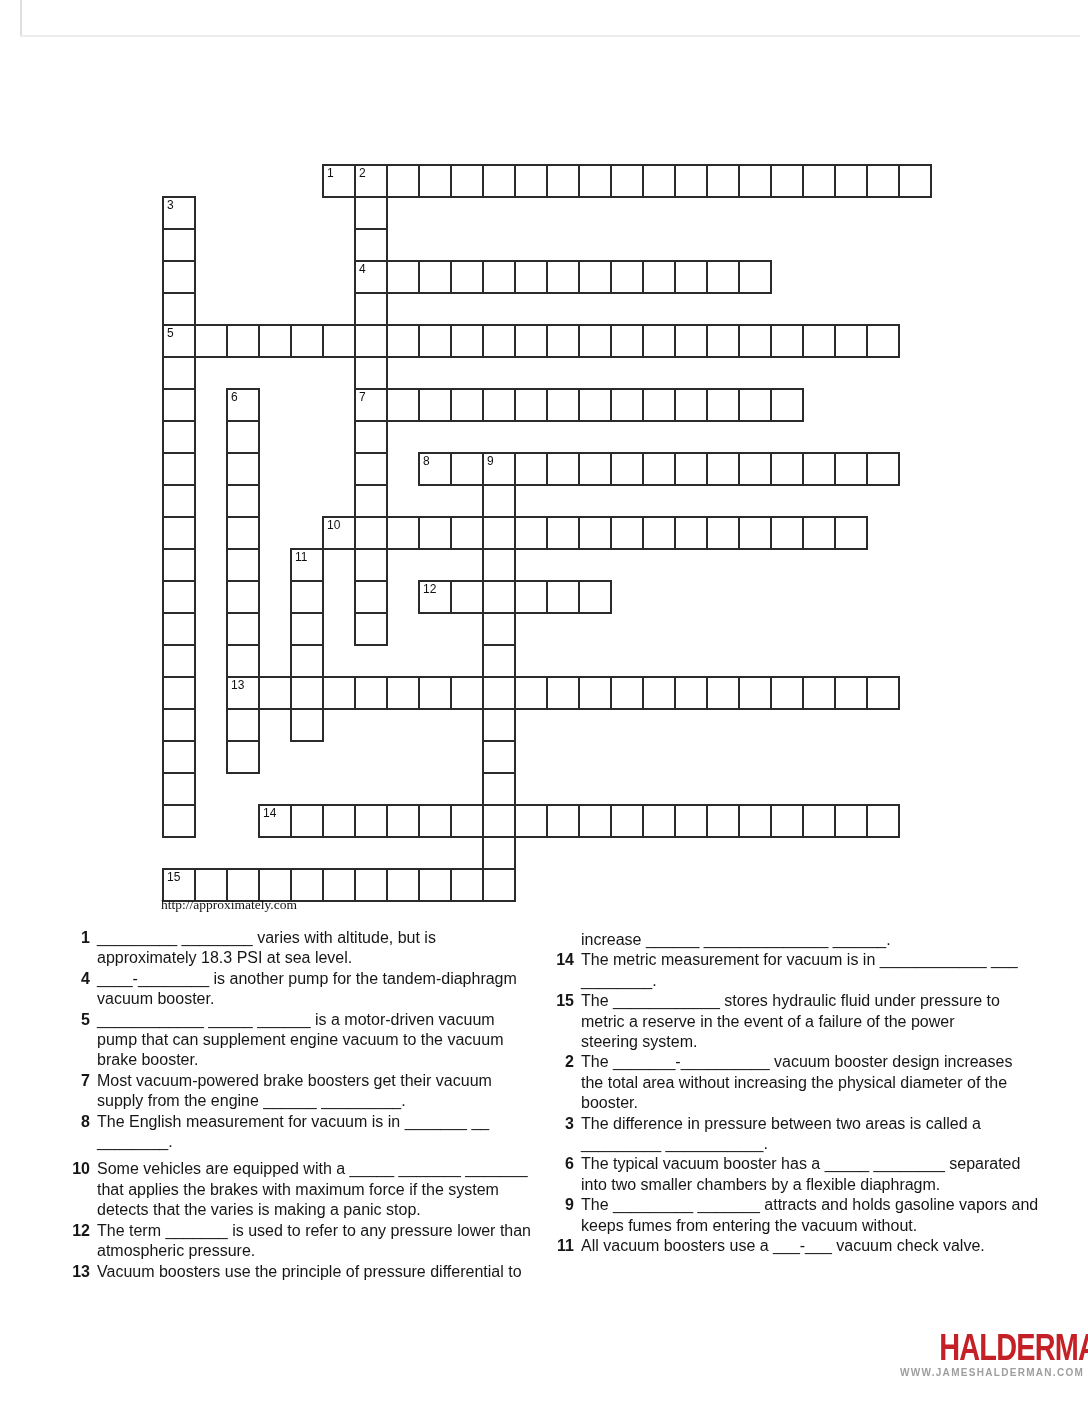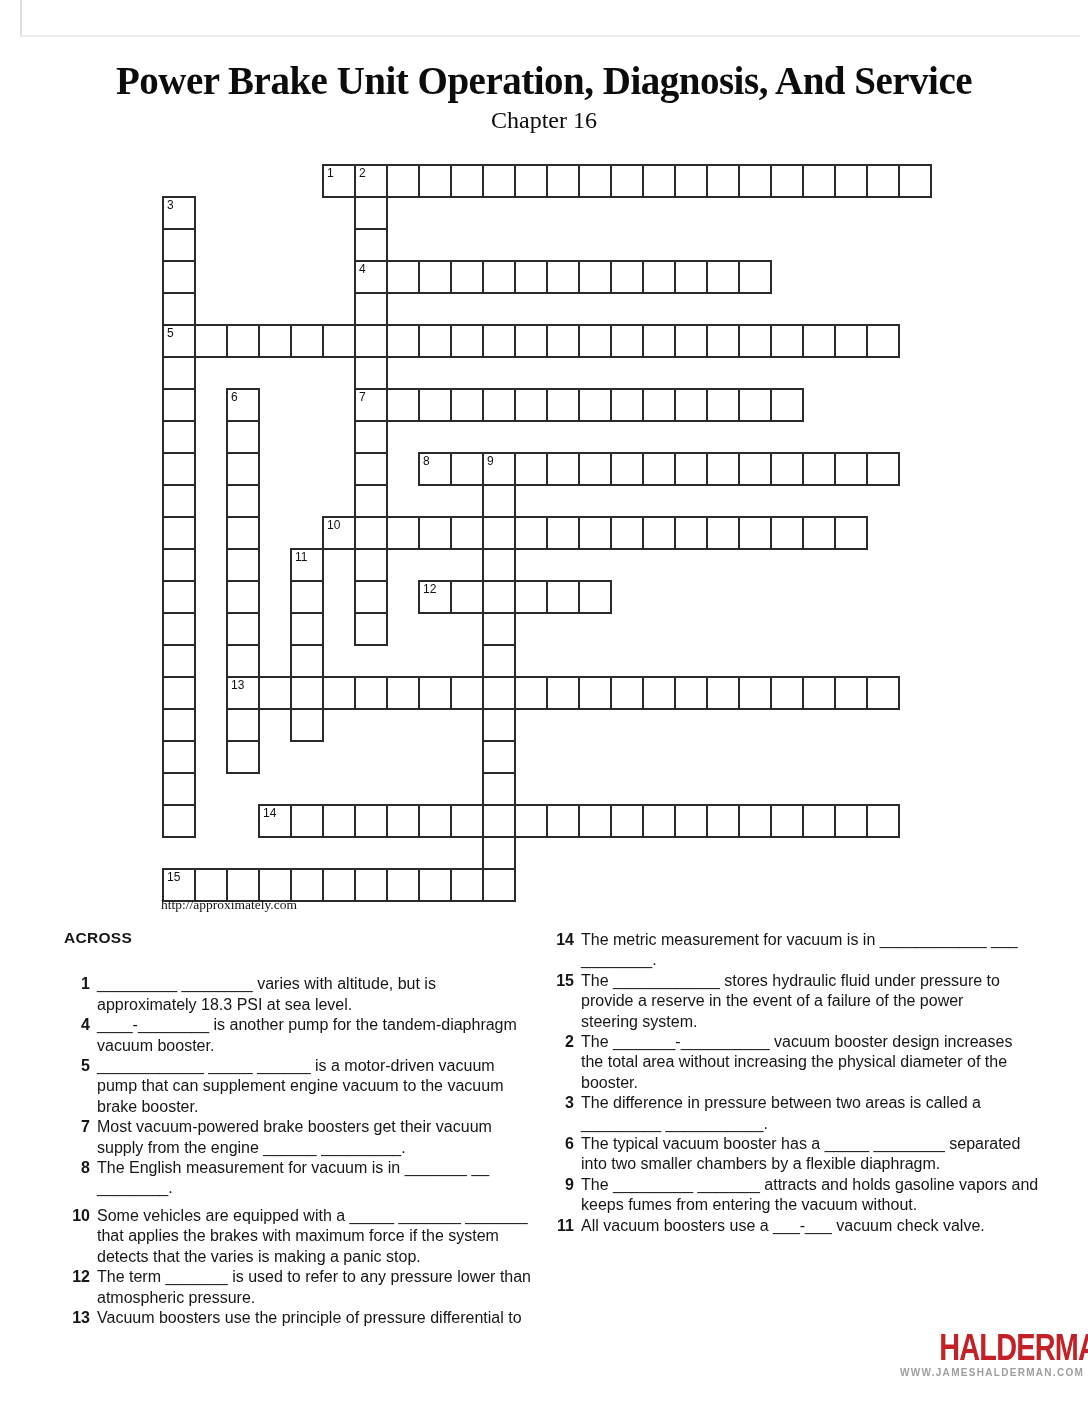--- a/index.html
+++ b/index.html
@@ -32,22 +32,20 @@
              transform:scaleX(0.78);transform-origin:100% 50%;}
   .logo-url{font-weight:bold;font-size:10px;letter-spacing:1.3px;margin-top:2px;}
 </style>
 </head>
 <body>
 
 <div class="page">
   <div class="scan-v"></div>
   <div class="scan-h"></div>
 
-  <h1 class="title">Power Brake Unit Operation, Diagnosis, And Service</h1>
-  <div class="subtitle">Chapter 16</div>
 
   <div class="grid">
       <div class="cell" style="left: 160px; top: 0px; border-color: rgb(43, 43, 43);">
         <span class="num">1</span>
       </div>
       <div class="cell" style="left: 192px; top: 0px; border-color: rgb(43, 43, 43);">
         <span class="num">2</span>
       </div>
       <div class="cell" style="left: 224px; top: 0px; border-color: rgb(43, 43, 43);"></div>
       <div class="cell" style="left: 256px; top: 0px; border-color: rgb(43, 43, 43);"></div>
@@ -282,21 +280,20 @@
         <span class="num">11</span>
       </div>
       <div class="cell" style="left: 128px; top: 416px; border-color: rgb(43, 43, 43);"></div>
       <div class="cell" style="left: 128px; top: 448px; border-color: rgb(43, 43, 43);"></div>
       <div class="cell" style="left: 128px; top: 480px; border-color: rgb(43, 43, 43);"></div>
       <div class="cell" style="left: 128px; top: 544px; border-color: rgb(43, 43, 43);"></div>
     </div>
   <div class="grid-url">http://approximately.com</div>
 
   <div class="col col-left">
-    <div class="heading">ACROSS</div>
     <div id="across-left">
         <div class="clue">
           <span class="clue-num">1</span>
           <span class="clue-text">_________ ________ varies with altitude, but is
 approximately 18.3 PSI at sea level.</span>
         </div>
         <div class="clue">
           <span class="clue-num">4</span>
           <span class="clue-text">____-________ is another pump for the tandem-diaphragm
 vacuum booster.</span>
@@ -331,28 +328,32 @@
         <div class="clue">
           <span class="clue-num">13</span>
           <span class="clue-text">Vacuum boosters use the principle of pressure differential to</span>
         </div>
       </div>
   </div>
 
   <div class="col col-right">
     <div id="across-right">
         <div class="clue">
+          <span class="clue-num"></span>
+          <span class="clue-text">increase ______ ______________ ______.</span>
+        </div>
+        <div class="clue">
           <span class="clue-num">14</span>
           <span class="clue-text">The metric measurement for vacuum is in ____________ ___
 ________.</span>
         </div>
         <div class="clue">
           <span class="clue-num">15</span>
           <span class="clue-text">The ____________ stores hydraulic fluid under pressure to
-provide a reserve in the event of a failure of the power
+metric a reserve in the event of a failure of the power
 steering system.</span>
         </div>
       </div>
     <div id="down-list">
         <div class="clue">
           <span class="clue-num">2</span>
           <span class="clue-text">The _______-__________ vacuum booster design increases
 the total area without increasing the physical diameter of the
 booster.</span>
         </div>

